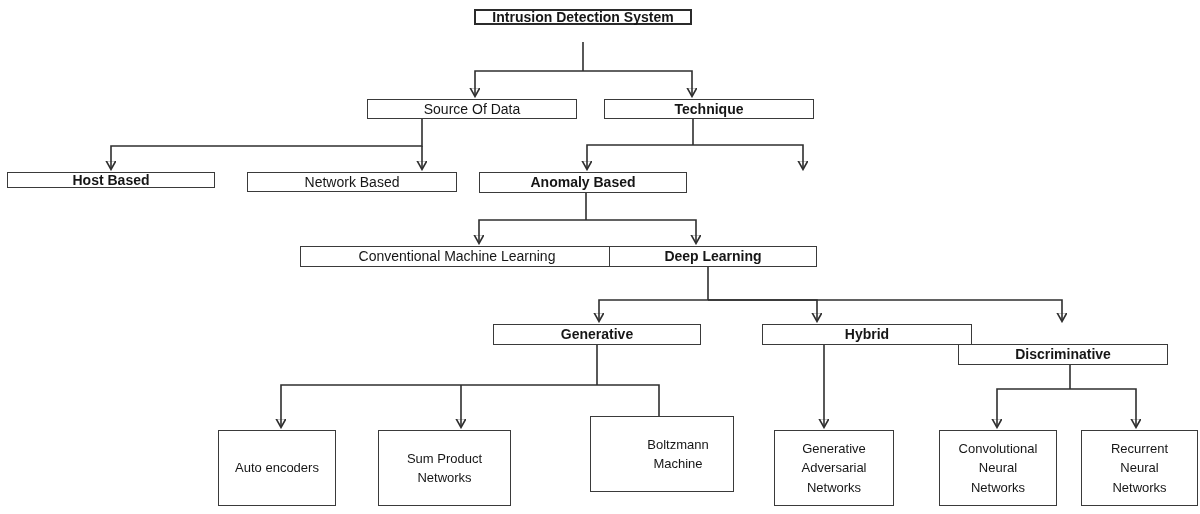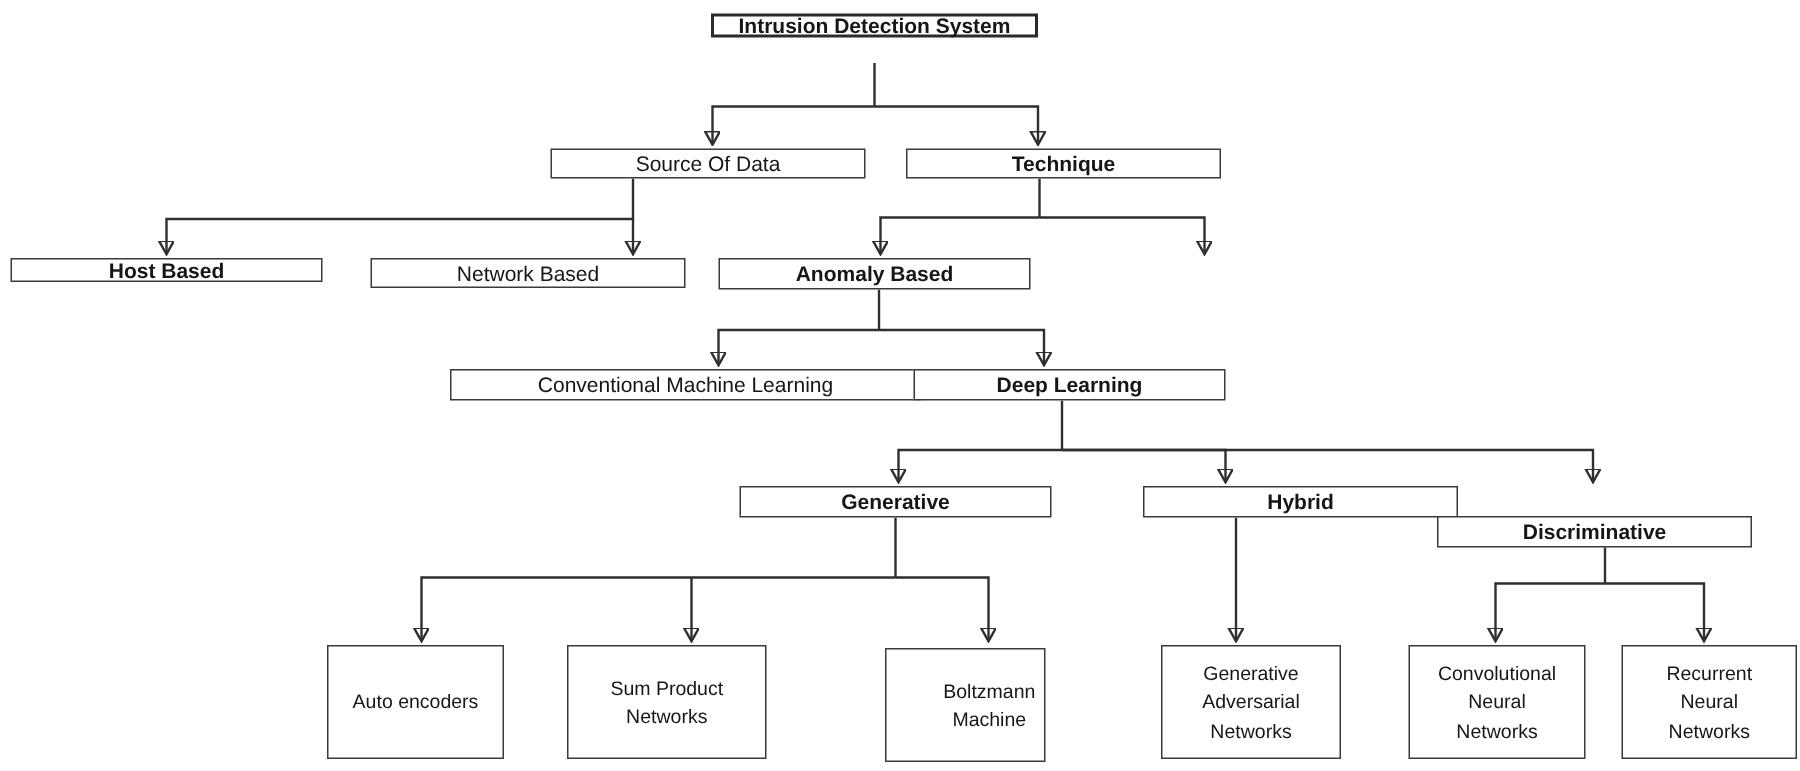--- a/index.html
+++ b/index.html
@@ -119,18 +119,18 @@
 
   <div class="node" style="left:273px; top:246px; width:314px; height:21px;margin-left:27px;">Conventional Machine Learning</div>
   <div class="node bold" style="left:609px; top:246px; width:208px; height:21px;">Deep Learning</div>
 
   <div class="node bold" style="left:493px; top:324px; width:208px; height:21px;">Generative</div>
   <div class="node bold" style="left:730px; top:324px; width:210px; height:21px;margin-left:32px;">Hybrid</div>
   <div class="node bold" style="left:958px; top:324px; width:210px; height:21px;margin-top:20px;">Discriminative</div>
 
   <div class="node leaf" style="left:218px; top:430px; width:118px; height:76px;">Auto encoders</div>
   <div class="node leaf" style="left:378px; top:430px; width:133px; height:76px;">Sum Product Networks</div>
-  <div class="node leaf" style="left:590px; top:432px; width:107px; height:76px;padding-left:46px;">Boltzmann Machine</div>
+  <div class="node leaf" style="left:590px; top:416px; width:144px; height:76px;padding-left:46px;">Boltzmann Machine</div>
   <div class="node leaf" style="left:774px; top:430px; width:120px; height:76px;">Generative Adversarial Networks</div>
   <div class="node leaf" style="left:939px; top:430px; width:118px; height:76px;">Convolutional Neural Networks</div>
   <div class="node leaf" style="left:1081px; top:430px; width:117px; height:76px;">Recurrent Neural Networks</div>
 
 </div>
 
 </body></html>

